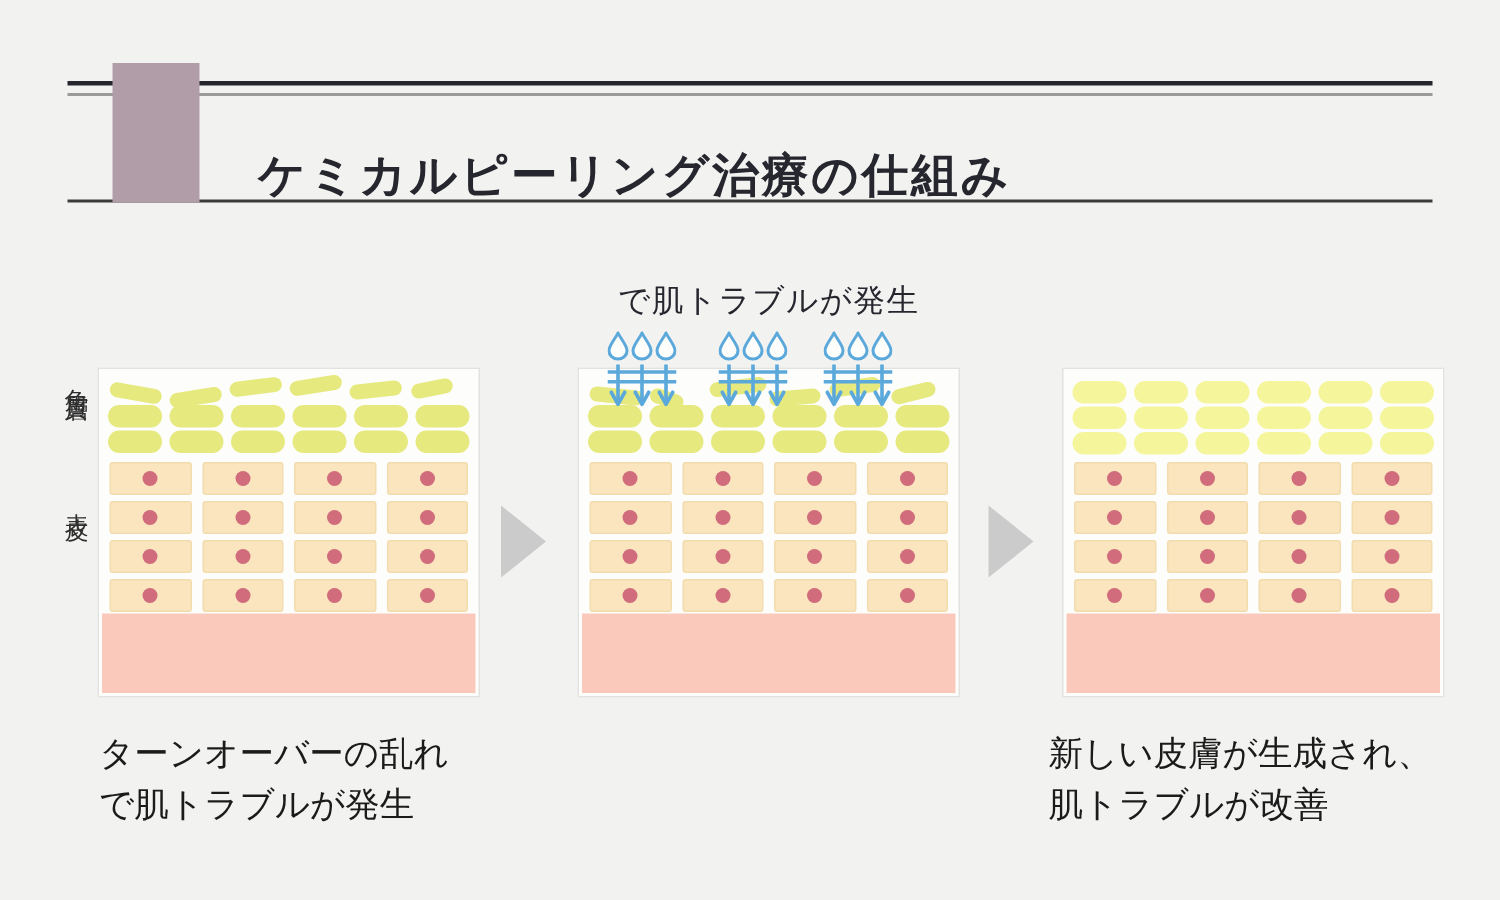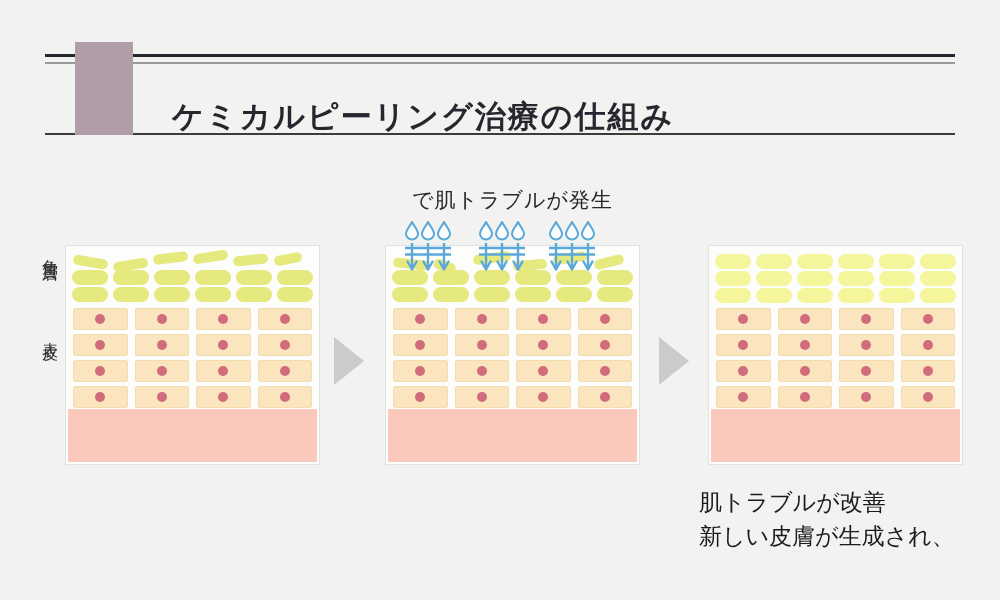--- a/index.html
+++ b/index.html
@@ -373,20 +373,24 @@
         <div class="skin-cell" style="background: rgb(250, 229, 190); border-color: rgb(242, 220, 174);">
           <div class="nucleus" style="background: rgb(208, 108, 123);"></div>
         </div>
       </div>
     <div class="dermis" style="background: rgb(251, 201, 187);"></div>
   </div>
 
   <div class="flow-arrow" id="arrow-0"></div>
   <div class="flow-arrow" id="arrow-1"></div>
 
+  <div class="caption" id="caption-0">
+    <div>ターンオーバーの乱れ</div>
+    <div>で肌トラブルが発生</div>
+  </div>
   <div class="caption" id="caption-1">
   </div>
   <div class="caption" id="caption-2">
+    <div>新しい皮膚が生成され、</div>
     <div>肌トラブルが改善</div>
-    <div>新しい皮膚が生成され、</div>
   </div>
 
 </div>
 
 </body></html>

